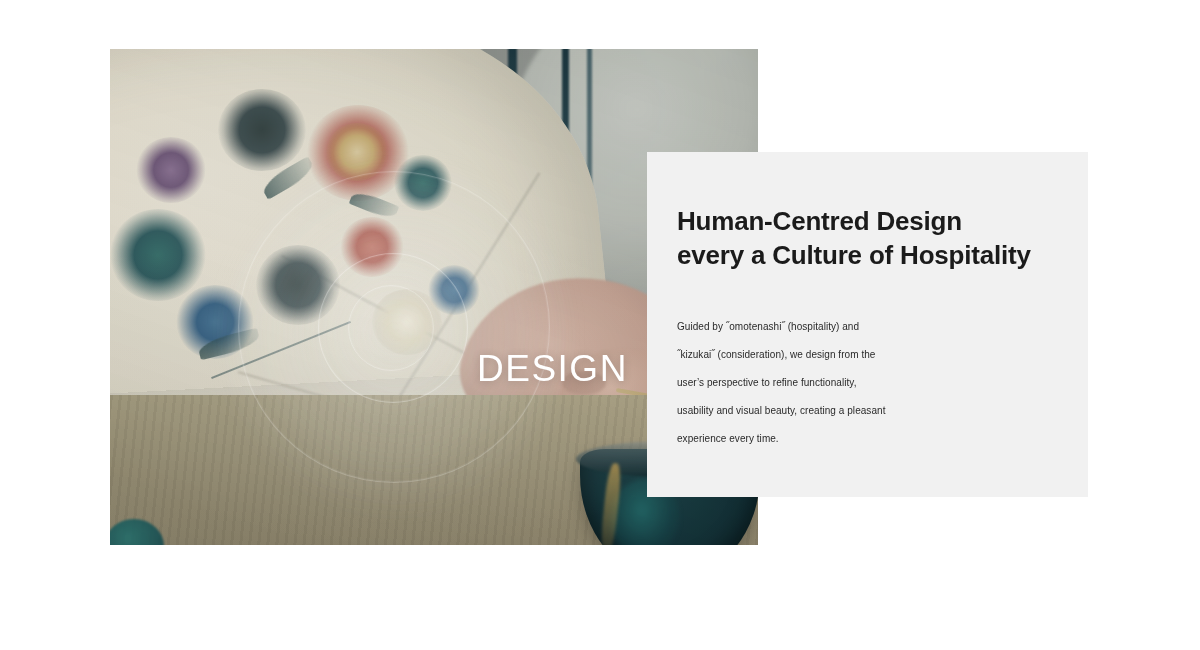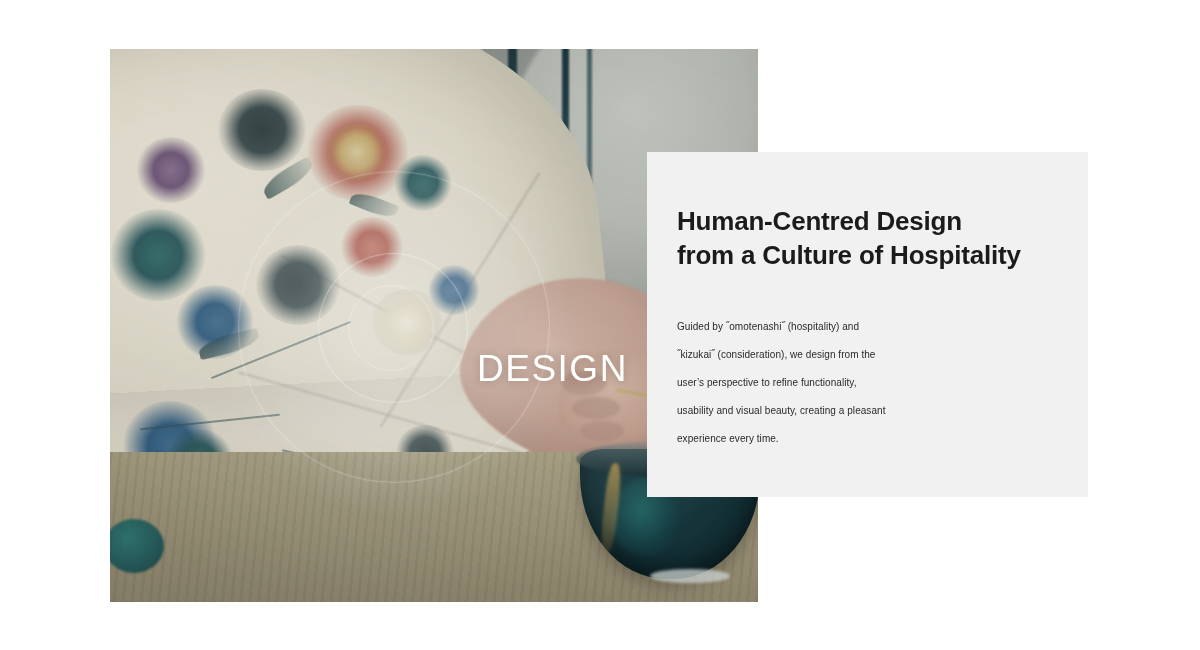--- a/index.html
+++ b/index.html
@@ -15,21 +15,21 @@
   .stage {
     position:relative;
     width:1200px; height:650px;
     background:#ffffff;
   }
 
   
   .photo {
     position:absolute;
     left:110px; top:49px;
-    width:648px; height:553px;
+    width:648px; height:496px;
     overflow:hidden;
     background:#000000;
   }
 
   .photo-layer { position:absolute; inset:0; }
 
   
   .bg-wall {
     background:
       linear-gradient(100deg,
@@ -420,21 +420,21 @@
     <div class="glow-wash"></div>
     <div class="ring-mark"></div>
     <div class="ring-mark inner"></div>
     <div class="ring-mark inner2"></div>
 
     <div class="design-label">DESIGN</div>
   </div>
 
   <div class="card">
     <h2 class="card-heading">Human-Centred Design
-from a Culture of Hospitality</h2>
+every a Culture of Hospitality</h2>
     <p class="card-body">Guided by ˝omotenashi˝ (hospitality) and
 ˝kizukai˝ (consideration), we design from the
 user’s perspective to refine functionality,
 usability and visual beauty, creating a pleasant
 experience every time.</p>
   </div>
 
 </div>
 
 </body></html>

